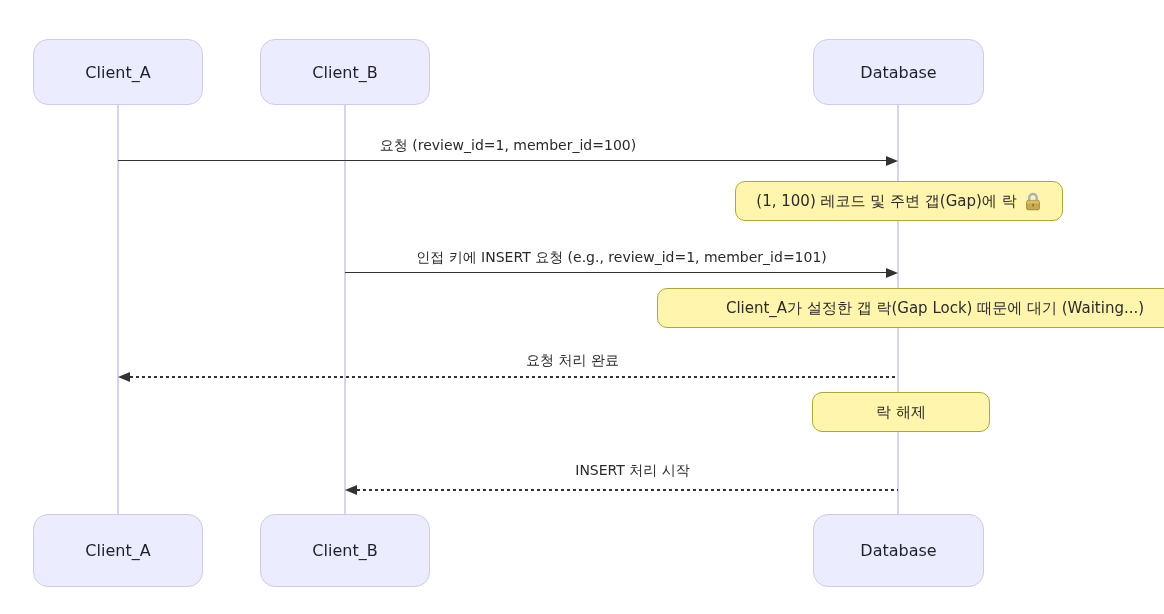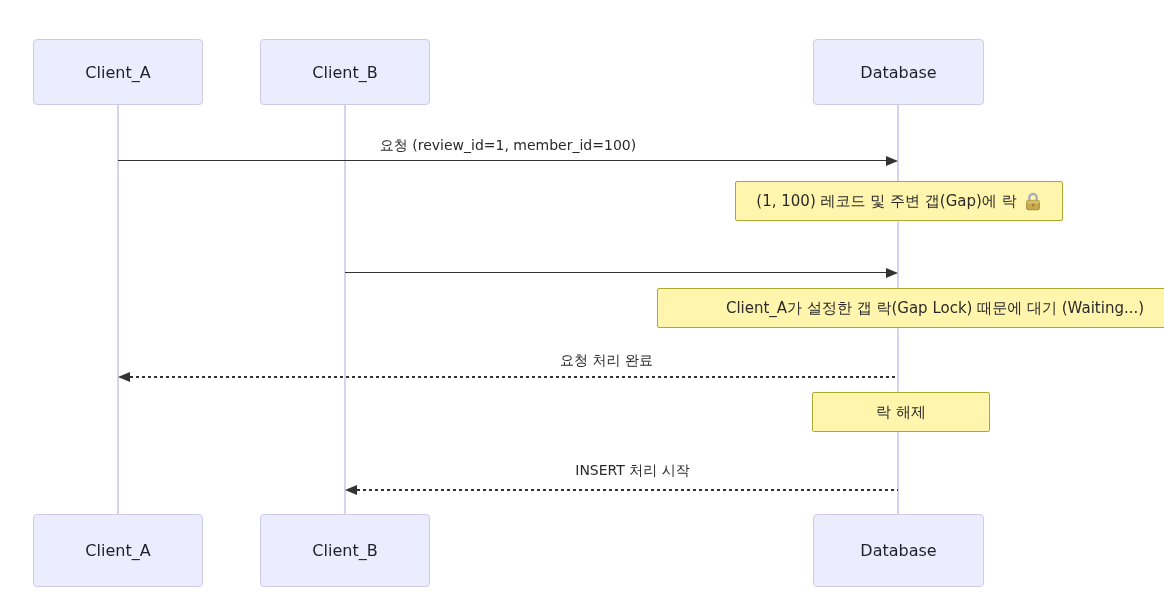--- a/index.html
+++ b/index.html
@@ -27,21 +27,21 @@
   }
   .lifeline {
     position: absolute;
     width: 2px;
     background: var(--lifeline);
   }
   .actor {
     position: absolute;
     background: var(--actor-fill);
     border: 1px solid var(--actor-border);
-    border-radius: 4px;
+    border-radius: 15px;
     display: flex;
     align-items: center;
     justify-content: center;
     font-size: 16px;
     color: #1f1f2e;
     box-sizing: border-box;
   }
   .msg-label {
     position: absolute;
     font-size: 14px;
@@ -78,21 +78,21 @@
     width: 0;
     height: 0;
     border-top: 5px solid transparent;
     border-bottom: 5px solid transparent;
     border-right: 12px solid var(--message-line);
   }
   .note {
     position: absolute;
     background: var(--note-fill);
     border: 1px solid var(--note-border);
-    border-radius: 2px;
+    border-radius: 10px;
     display: flex;
     align-items: center;
     justify-content: center;
     gap: 7px;
     font-size: 15px;
     color: var(--text);
     box-sizing: border-box;
     white-space: nowrap;
   }
   .lock-svg { display: inline-block; }
@@ -123,28 +123,29 @@
   <div class="note" style="left:735px; top:181px; width:328px; height:40px;">
     <span>(1, 100) 레코드 및 주변 갭(Gap)에 락</span>
     <svg class="lock-svg" width="18" height="19" viewBox="0 0 24 25">
       <path d="M7 12 V7.5 a5 5 0 0 1 10 0 V12" fill="none" stroke="#A8B0C0" stroke-width="3.2"></path>
       <rect x="3.5" y="11" width="17" height="12.5" rx="2" fill="#C7A94F" stroke="#8B7A2E" stroke-width="1"></rect>
       <rect x="3.5" y="11" width="17" height="4" rx="2" fill="#D9BE66" stroke="none"></rect>
       <rect x="11" y="15" width="2.2" height="4.5" rx="1" fill="#8B7A2E"></rect>
     </svg>
   </div>
 
+  <div class="msg-label" style="left:345px; top:249px; width:553px;">인접 키에 INSERT 요청 (e.g., review_id=1, member_id=101)</div>
   <div class="line-solid" style="left:345px; top:272px; width:543px;"></div>
   <div class="arrow-right" style="left:886px; top:268px;"></div>
 
   <div class="note" style="left:657px; top:288px; width:556px; height:40px;">
     <span>Client_A가 설정한 갭 락(Gap Lock) 때문에 대기 (Waiting...)</span>
   </div>
 
-  <div class="msg-label" style="left:118px; top:352px; width:909px;padding-left:34px;">요청 처리 완료</div>
+  <div class="msg-label" style="left:118px; top:352px; width:909px;">요청 처리 완료</div>
   <div class="line-dashed" style="left:130px; top:376px; width:768px;"></div>
   <div class="arrow-left" style="left:118px; top:372px;"></div>
 
   <div class="note" style="left:812px; top:392px; width:178px; height:40px;align-items:center;">
     <span>락 해제</span>
   </div>
 
   <div class="msg-label" style="left:345px; top:462px; width:575px;">INSERT 처리 시작</div>
   <div class="line-dashed" style="left:357px; top:489px; width:541px;"></div>
   <div class="arrow-left" style="left:345px; top:485px;"></div>

